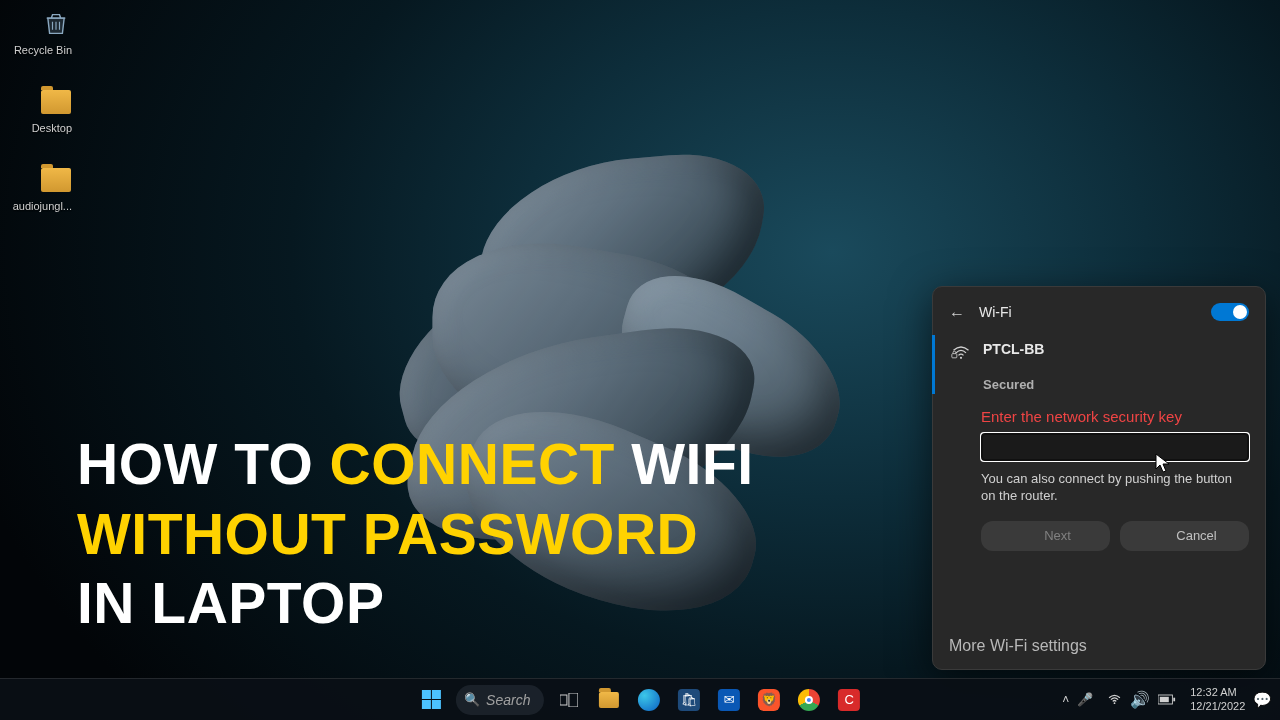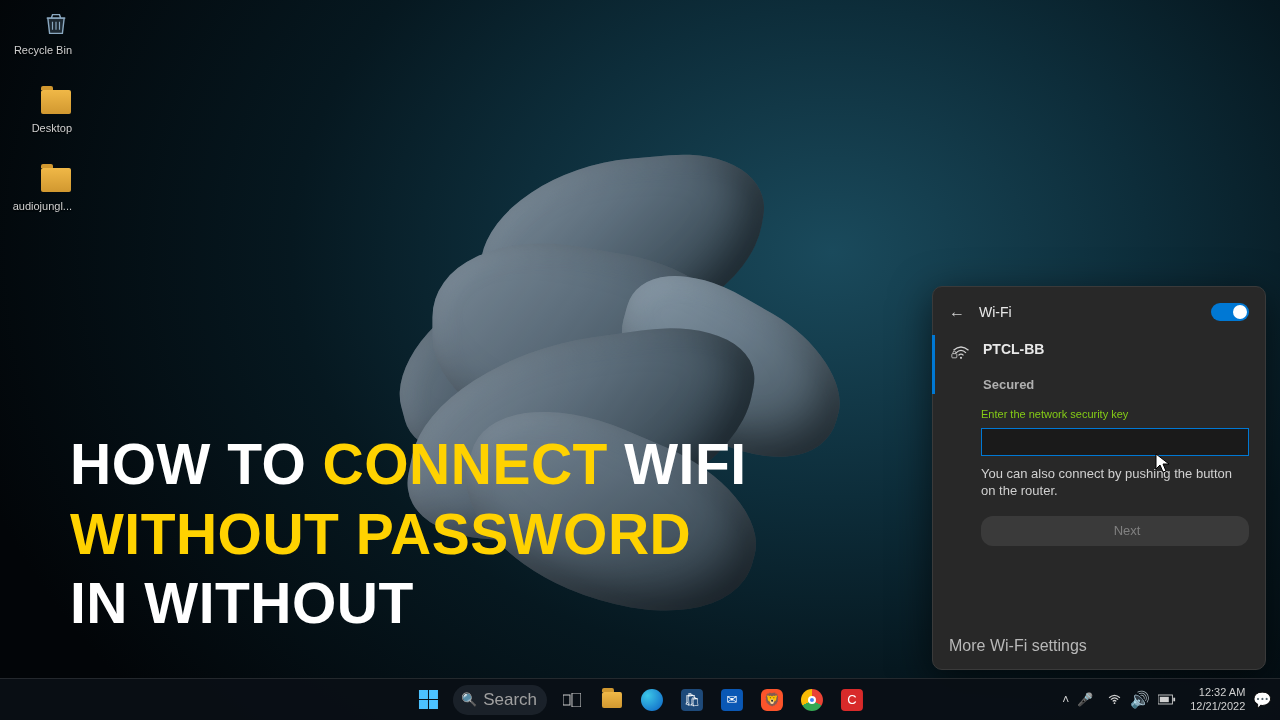--- a/index.html
+++ b/index.html
@@ -13,53 +13,53 @@
 .p4{width:300px;height:170px;left:130px;top:330px;transform:rotate(15deg) skewY(8deg);}
 .p5{width:260px;height:150px;left:60px;top:180px;transform:rotate(-25deg) skewX(-10deg);background:linear-gradient(135deg,#85939f 0%,#5a6876 40%,#384550 70%,#1a2530 100%);}
 .p6{width:240px;height:140px;left:280px;top:200px;transform:rotate(30deg) skewX(15deg);background:linear-gradient(135deg,#a5b3c0 0%,#7a8896 40%,#586570 70%,#3a4550 100%);}
 .desktop-icons{position:absolute;left:8px;top:8px;display:flex;flex-direction:column;gap:30px;}
 .desktop-icon{display:flex;flex-direction:column;align-items:flex-end;width:64px;gap:4px;}
 .desktop-icon .ico{width:32px;height:32px;display:flex;align-items:center;justify-content:center;}
 .desktop-icon .label{color:#d0d0d0;font-size:11px;text-align:center;text-shadow:0 1px 2px #000;white-space:nowrap;overflow:hidden;text-overflow:ellipsis;max-width:62px;}
 .recycle-bin svg{width:28px;height:28px;}
 .folder-icon{width:30px;height:24px;background:linear-gradient(#f0b847,#d19830);border-radius:2px;position:relative;}
 .folder-icon::before{content:"";position:absolute;top:-4px;left:0;width:12px;height:4px;background:#d19830;border-radius:2px 2px 0 0;}
-.overlay-title{position:absolute;left:70px;top:430px;font-weight:900;font-size:57px;line-height:1.22;letter-spacing:0.5px;font-family:"Arial Black",Arial,sans-serif;}
+.overlay-title{position:absolute;left:77px;top:430px;font-weight:900;font-size:57px;line-height:1.22;letter-spacing:0.5px;font-family:"Arial Black",Arial,sans-serif;}
 .tw{color:#fff;}
 .ty{color:#FFD200;}
 .wifi-panel{position:absolute;right:14px;top:286px;width:334px;height:384px;background:#282828;border-radius:10px;border:1px solid #3a3a3a;box-shadow:0 10px 40px rgba(0,0,0,0.6);padding:12px 0 0 0;display:flex;flex-direction:column;}
 .wifi-header{display:flex;align-items:center;padding:4px 16px 14px 16px;gap:14px;}
 .back-arrow{color:#d0d0d0;font-size:16px;cursor:pointer;}
 .wifi-title{color:#e8e8e8;font-size:14px;flex:1;}
 .toggle{width:38px;height:18px;background:#0078d4;border-radius:10px;position:relative;cursor:pointer;}
 .toggle::after{content:"";position:absolute;right:2px;top:2px;width:14px;height:14px;background:#fff;border-radius:50%;}
 .network-item{display:flex;gap:12px;padding:6px 16px 2px 16px;border-left:3px solid #0078d4;margin-left:-1px;font-weight:bold;}
 .wifi-secure-icon{color:#d0d0d0;margin-top:2px;}
 .network-info{flex:1;}
 .network-name{color:#e8e8e8;font-size:14px;}
 .network-status{color:#b0b0b0;font-size:13px;margin-top:20px;}
 .security-area{padding:4px 16px 0 48px;}
-.security-prompt{color:#84cc16;font-size:11px;margin-top:10px;}
+.security-prompt{color:#ef4444;font-size:15px;margin-top:10px;}
 .security-input{width:100%;height:28px;background:#1a1a1a;border:1px solid #0078d4;margin-top:8px;padding:0 6px;color:#fff;font-size:13px;}
 .wps-hint{color:#d0d0d0;font-size:13px;margin-top:10px;line-height:1.3;}
 .btn-row{display:flex;gap:10px;margin-top:16px;}
 .panel-btn{flex:1;height:30px;background:#3a3a3a;border:none;border-radius:12px;color:#c0c0c0;font-size:13px;cursor:pointer;padding-left:24px;}
 .panel-btn:first-child{color:#808080;}
 .more-settings{margin-top:auto;padding:14px 16px;color:#b8b8b8;font-size:16px;cursor:pointer;}
 .cursor-ptr{position:absolute;right:108px;top:452px;color:#fff;font-size:20px;z-index:50;}
 .taskbar{position:absolute;bottom:0;left:0;width:1280px;height:42px;background:rgba(10,15,22,0.92);border-top:1px solid rgba(120,120,120,0.25);display:flex;align-items:center;}
 .taskbar-center{position:absolute;left:50%;transform:translateX(-50%);display:flex;align-items:center;gap:2px;}
 .tb-item{width:38px;height:38px;display:flex;align-items:center;justify-content:center;border-radius:4px;cursor:pointer;font-size:18px;}
 .search-box{display:flex;align-items:center;gap:6px;height:30px;padding:0 10px 0 8px;background:rgba(60,70,80,0.35);border-radius:15px;cursor:pointer;margin:0 4px;}
 .search-box .mag{color:#b0b0b0;font-size:13px;}
-.search-box .txt{color:#a0a0a0;font-size:17px;min-width:48px;}
+.search-box .txt{color:#a0a0a0;font-size:14px;min-width:48px;font-style:italic;}
 .taskbar-right{position:absolute;right:8px;display:flex;align-items:center;gap:8px;color:#d0d0d0;}
 .tray-icons{display:flex;align-items:center;gap:10px;font-size:13px;}
 .tray-box{display:flex;align-items:center;gap:8px;padding:4px 6px;border-radius:4px;cursor:pointer;}
-.taskbar-clock{text-align:right;font-size:11px;line-height:1.2;cursor:pointer;}
+.taskbar-clock{text-align:left;font-size:11px;line-height:1.2;cursor:pointer;}
 .notif-icon{font-size:15px;cursor:pointer;}
 .chev{font-size:12px;cursor:pointer;}
 .win-logo{display:grid;grid-template-columns:9px 9px;grid-template-rows:9px 9px;gap:1px;}
 .win-logo span{background:#4cc2ff;}
 .app-tile{width:22px;height:22px;border-radius:4px;display:flex;align-items:center;justify-content:center;font-size:13px;color:#fff;}
 </style>
 </head>
 <body>
 
 <div class="desktop">
@@ -94,21 +94,21 @@
       <div class="ico">
           <div class="folder-icon"></div>
         </div>
       <div class="label">audiojungl...</div>
     </div>
   </div>
 
   <div class="overlay-title">
     <div><span class="tw">HOW TO </span><span class="ty">CONNECT</span><span class="tw"> WIFI</span></div>
     <div><span class="ty">WITHOUT PASSWORD</span></div>
-    <div><span class="tw">IN WITHOUT</span></div>
+    <div><span class="tw">IN LAPTOP</span></div>
   </div>
 
   <div class="wifi-panel">
     <div class="wifi-header">
       <span class="back-arrow">←</span>
       <span class="wifi-title">Wi-Fi</span>
       <div class="toggle"></div>
     </div>
     <div class="network-item">
       <div class="wifi-secure-icon">
@@ -125,20 +125,21 @@
         <div class="network-name">PTCL-BB</div>
         <div class="network-status">Secured</div>
       </div>
     </div>
     <div class="security-area">
       <div class="security-prompt">Enter the network security key</div>
       <input class="security-input" type="password" autofocus="" value="" style="">
       <div class="wps-hint">You can also connect by pushing the button on the router.</div>
       <div class="btn-row">
         <button class="panel-btn">Next</button>
+        <button class="panel-btn">Cancel</button>
       </div>
     </div>
     <div class="more-settings">More Wi-Fi settings</div>
   </div>
 
   <div class="cursor-ptr">
     <svg width="18" height="22" viewBox="0 0 18 22">
         <path d="M2 2 L2 17 L6 13 L9 20 L12 19 L9 12 L15 12 Z" fill="#fff" stroke="#000" stroke-width="1"></path>
       </svg>
   </div>

